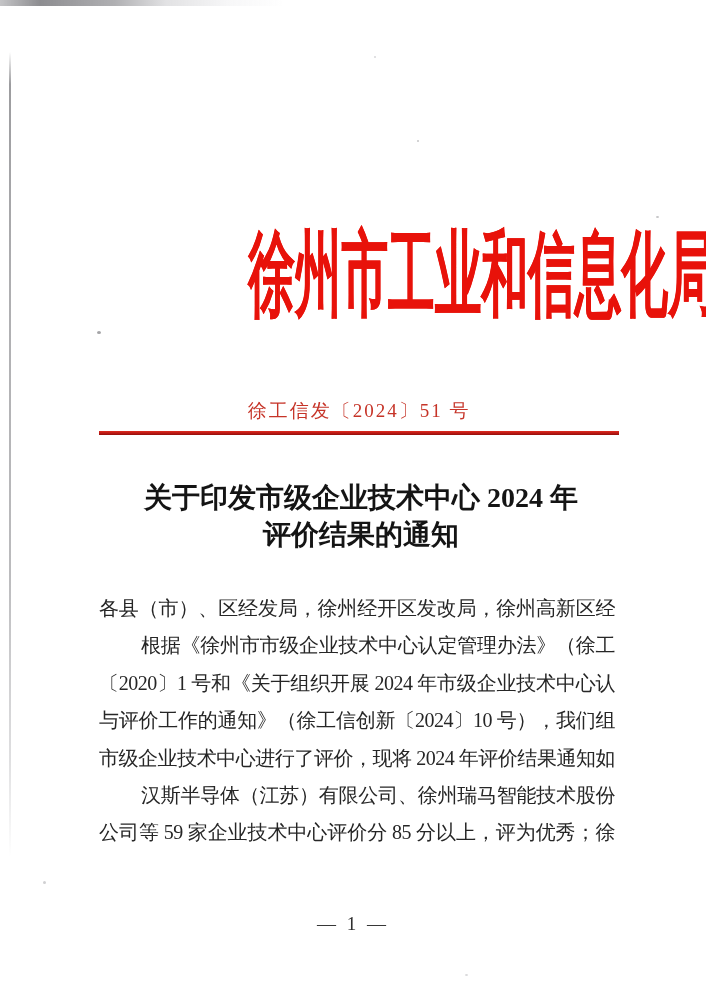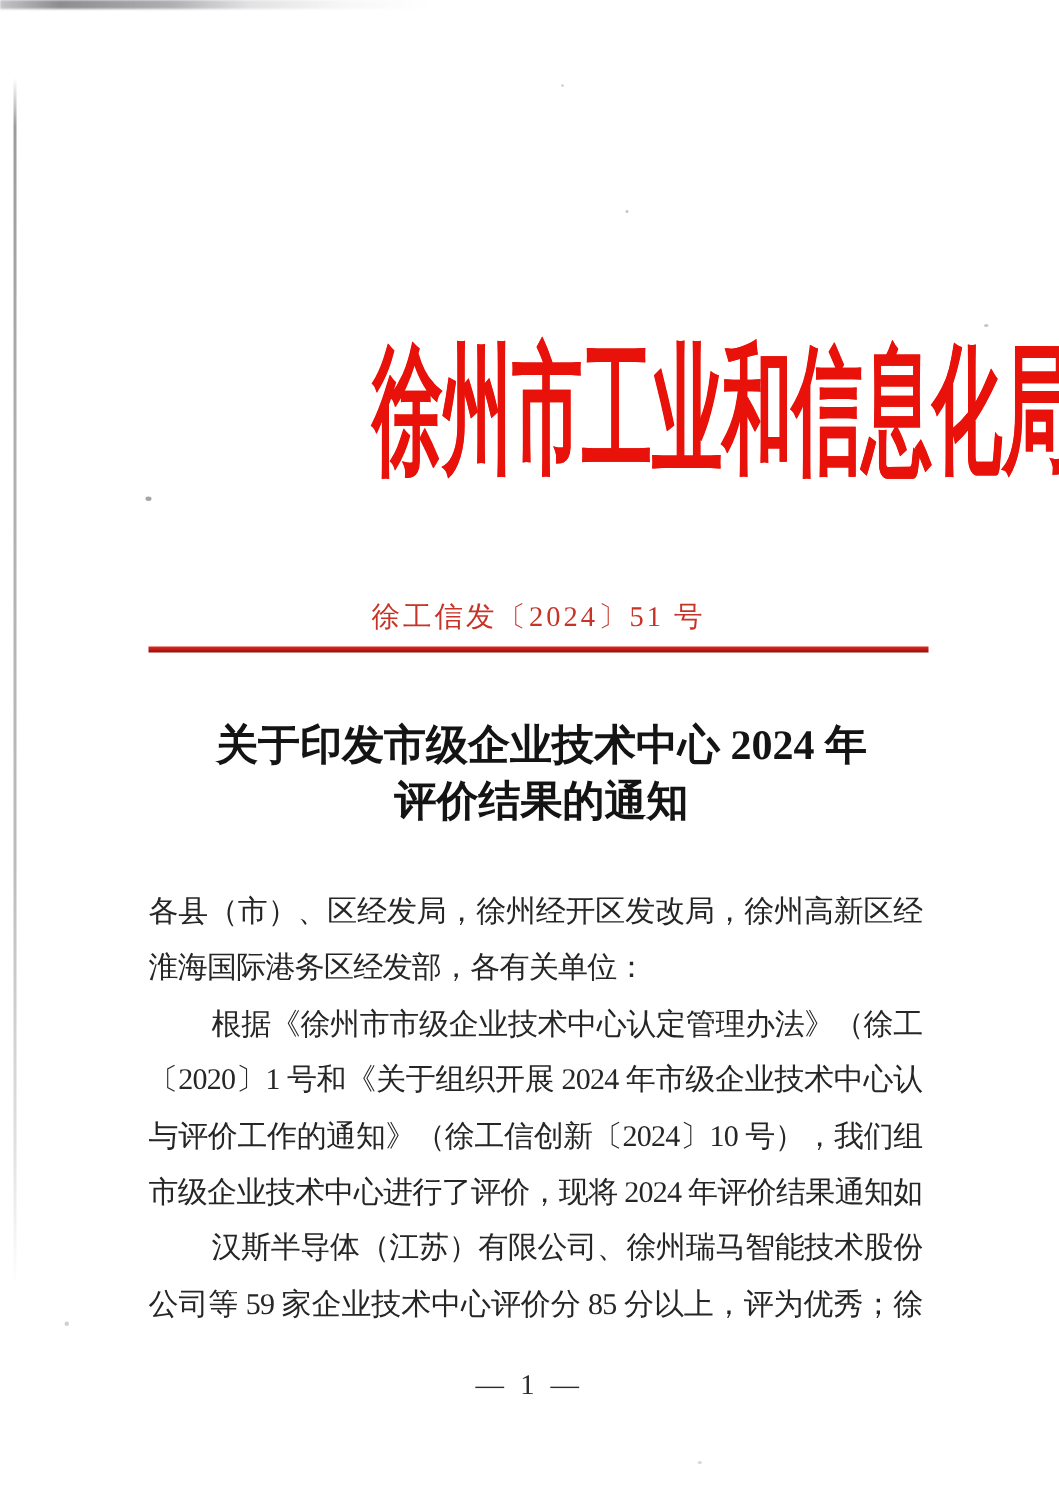--- a/index.html
+++ b/index.html
@@ -141,21 +141,20 @@
 
   <div class="red-rule"></div>
 
   <div class="doc-title">
     <div>关于印发市级企业技术中心 2024 年</div>
     <div>评价结果的通知</div>
   </div>
 
   <div class="body-block">
     <div class="body-line j">各县（市）、区经发局，徐州经开区发改局，徐州高新区经发局，</div>
-    <div class="body-line">淮海国际港务区经发部，各有关单位：</div>
     <div class="body-line j indent">根据《徐州市市级企业技术中心认定管理办法》（徐工信规</div>
     <div class="body-line j">〔2020〕1 号和《关于组织开展 2024 年市级企业技术中心认定</div>
     <div class="body-line j">与评价工作的通知》（徐工信创新〔2024〕10 号），我们组织对</div>
     <div class="body-line j">市级企业技术中心进行了评价，现将 2024 年评价结果通知如下。</div>
     <div class="body-line j indent">汉斯半导体（江苏）有限公司、徐州瑞马智能技术股份有限</div>
     <div class="body-line j">公司等 59 家企业技术中心评价分 85 分以上，评为优秀；徐州埃</div>
   </div>
 
   <div class="page-number">— 1 —</div>
 

